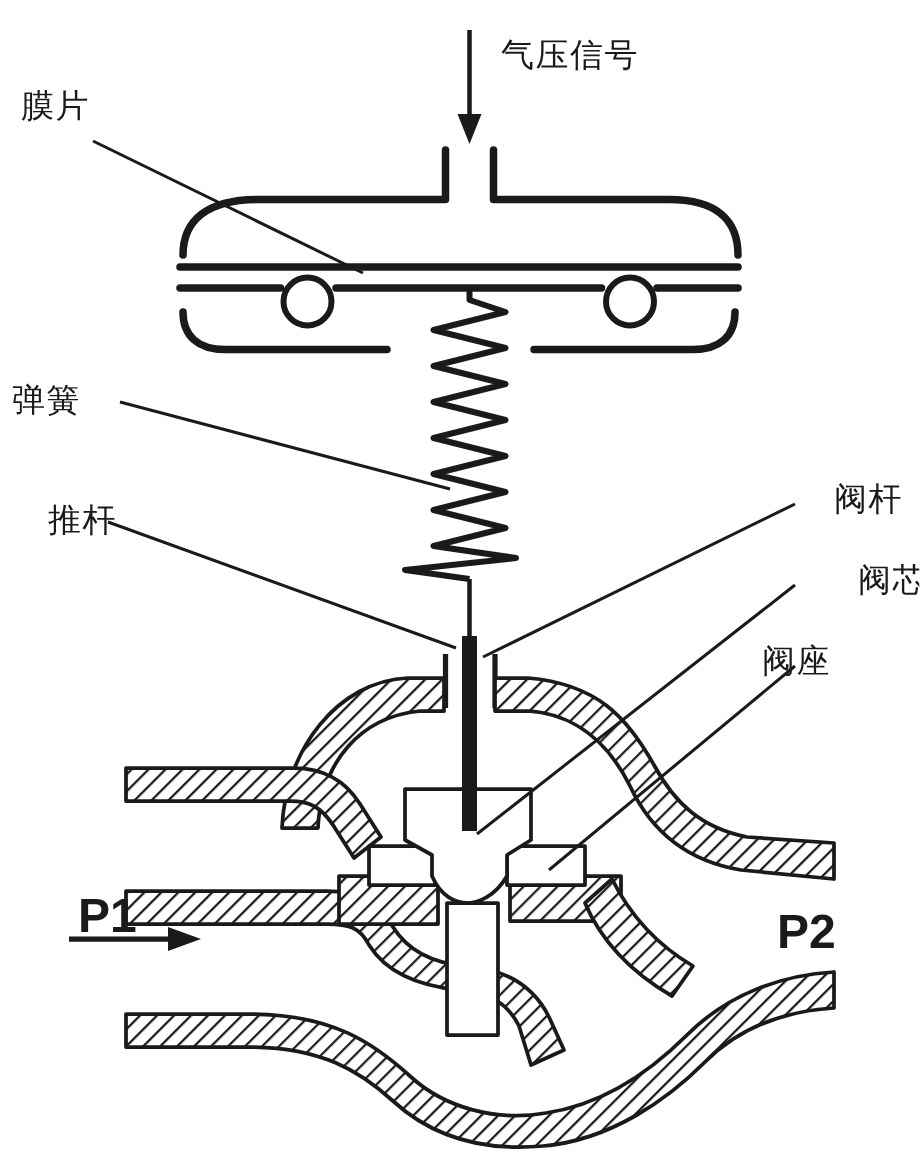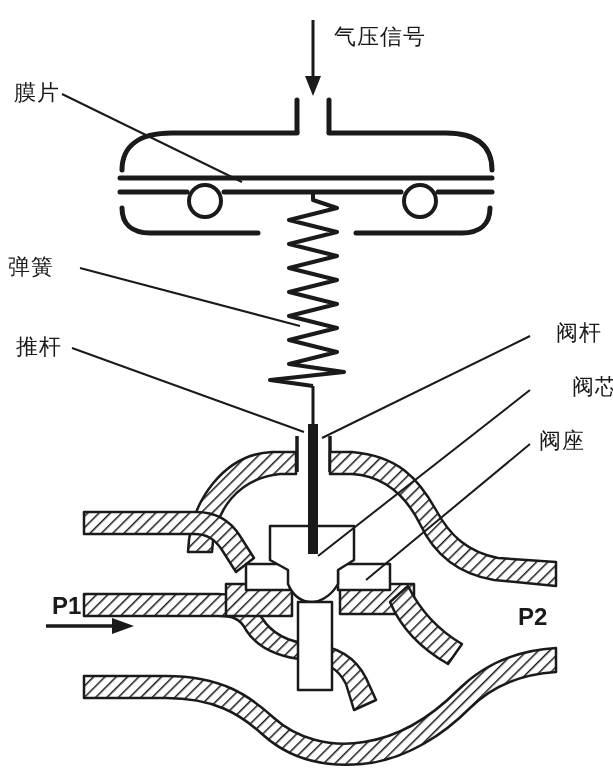--- a/index.html
+++ b/index.html
@@ -13,21 +13,21 @@
   #stage svg{position:absolute;left:0;top:0;}
   .label{
     position:absolute;
     color:#1a1a1a;
     font-size:22px;
     font-weight:400;
     letter-spacing:1px;
     white-space:nowrap;
     user-select:none;
   }
-  .label.pressure{font-size:24px;font-weight:700;letter-spacing:0;}
+  .label.pressure{font-size:32px;font-weight:700;letter-spacing:0;}
 </style>
 </head>
 <body>
 
 <div id="stage">
 
   <svg width="613" height="769" viewBox="0 0 613 769">
     <defs>
       <pattern id="hatch" patternUnits="userSpaceOnUse" width="8" height="8" patternTransform="rotate(45)">
         <rect width="8" height="8" fill="#ffffff"></rect>
@@ -107,22 +107,22 @@
       <line x1="530" y1="444" x2="366" y2="580"></line>
     </g>
 
     <g stroke="#1a1a1a" fill="#1a1a1a">
       <line x1="46" y1="626" x2="118" y2="626" stroke-width="3.5"></line>
       <polygon points="134,626 112,618 112,634" stroke="none"></polygon>
     </g>
   </svg>
 
   <div class="label" style="left:334px;top:22px;">气压信号</div>
-  <div class="label" style="left:14px;top:78px;">膜片</div>
+  <div class="label" style="left:14px;top:56px;">膜片</div>
   <div class="label" style="left:8px;top:252px;">弹簧</div>
-  <div class="label" style="left:16px;top:332px;">推杆</div>
+  <div class="label" style="left:32px;top:332px;">推杆</div>
   <div class="label" style="left:556px;top:318px;">阀杆</div>
   <div class="label" style="left:534px;top:372px;margin-left:38px;">阀芯</div>
-  <div class="label" style="left:539px;top:426px;">阀座</div>
+  <div class="label" style="left:508px;top:426px;">阀座</div>
   <div class="label pressure" style="left:52px;top:592px;">P1</div>
   <div class="label pressure" style="left:518px;top:603px;">P2</div>
 
 </div>
 
 </body></html>

